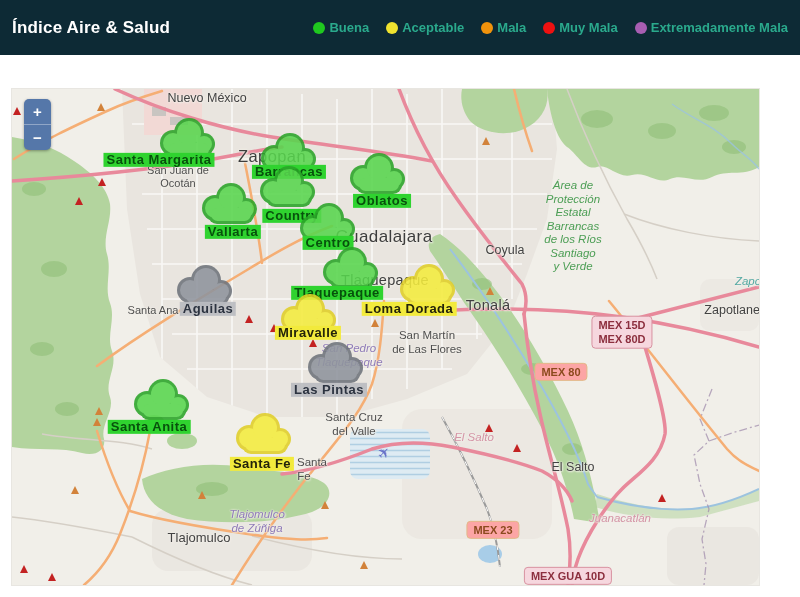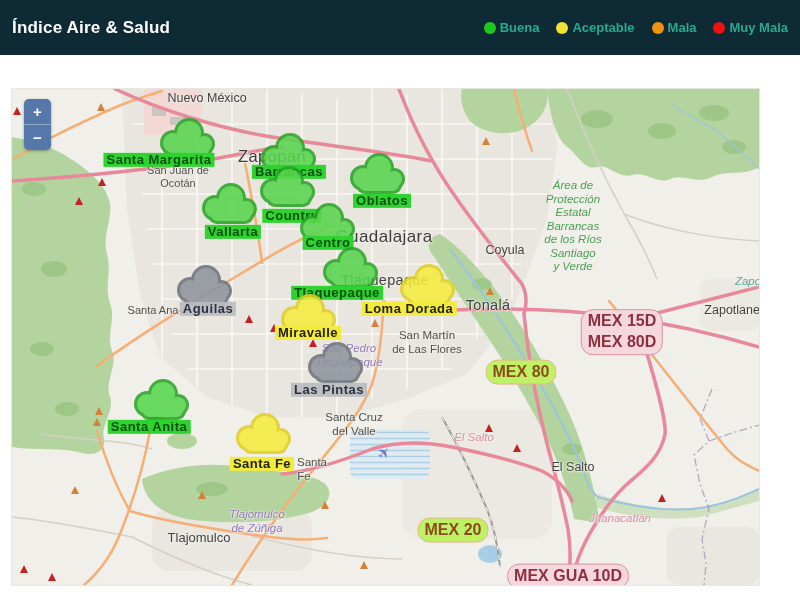--- a/index.html
+++ b/index.html
@@ -26,24 +26,24 @@
   .pl.town{font-size:12.5px;color:#424242;}
   .pl.small{font-size:11px;}
   .pl.purple{color:#8f7bb8;font-style:italic;}
   .pl.pink{color:#d494a6;font-style:italic;}
   .pl.greenlbl{color:#4c9e55;font-style:italic;}
   .pl.teal{color:#53a8a2;font-style:italic;}
   .plane{position:absolute;transform:translate(-50%,-50%) rotate(-45deg);color:#6a74c9;
     font-size:15px;z-index:2;}
   
   .shield{position:absolute;transform:translate(-50%,-50%);z-index:3;font-weight:bold;
-    font-size:16px;text-align:center;line-height:1.3;padding:1px 6px;border-radius:12px;
+    font-size:11px;text-align:center;line-height:1.3;padding:1px 6px;border-radius:4px;
     white-space:nowrap;}
   .shield.pinksh{background:#f6d7de;border:1.5px solid #d892a0;color:#8c2f3e;}
-  .shield.cream{background:#bef264;border:1.5px solid #e3b887;color:#8c4a1e;}
+  .shield.cream{background:#fca5a5;border:1.5px solid #e3b887;color:#8c4a1e;margin-left:40px;}
   
   .tri{position:absolute;width:0;height:0;transform:translate(-50%,-50%);z-index:1;
     border-left:4.5px solid transparent;border-right:4.5px solid transparent;
     border-bottom:8px solid #c32222;}
   .tri.orange{border-bottom-color:#d2823a;}
   
   .station{position:absolute;left:0;top:0;z-index:4;}
   .cloud{position:absolute;opacity:.88;}
   .st-label{position:absolute;transform:translate(-50%,-50%);font-weight:bold;font-size:13px;
     letter-spacing:.5px;padding:0 3px;white-space:nowrap;line-height:1.1;z-index:5;}
@@ -74,20 +74,24 @@
       <span class="dot dot-aceptable"></span>
       <span>Aceptable</span>
     </div>
     <div class="legend-item">
       <span class="dot dot-mala"></span>
       <span>Mala</span>
     </div>
     <div class="legend-item">
       <span class="dot dot-muymala"></span>
       <span>Muy Mala</span>
+    </div>
+    <div class="legend-item">
+      <span class="dot dot-extremala"></span>
+      <span>Extremadamente Mala</span>
     </div>
   </div>
 </div>
 
 <div class="map">
 
   <svg class="base" width="747" height="496" viewBox="0 0 747 496">
     <defs>
       <pattern id="marsh" width="6" height="6" patternUnits="userSpaceOnUse">
         <rect width="6" height="6" fill="#dcebf4"></rect>
@@ -222,21 +226,21 @@
   <div class="plane" style="left:372px;top:364px">✈</div>
 
   <div class="shield pinksh" style="left:610px;top:243px">
     <div>MEX 15D</div>
     <div>MEX 80D</div>
   </div>
   <div class="shield cream" style="left:509px;top:283px">
     <div>MEX 80</div>
   </div>
   <div class="shield cream" style="left:441px;top:441px">
-    <div>MEX 20</div>
+    <div>MEX 23</div>
   </div>
   <div class="shield pinksh" style="left:556px;top:487px">
     <div>MEX GUA 10D</div>
   </div>
 
   <div class="tri" style="left:5px;top:22px"></div>
   <div class="tri" style="left:90px;top:93px"></div>
   <div class="tri" style="left:67px;top:112px"></div>
   <div class="tri" style="left:237px;top:230px"></div>
   <div class="tri" style="left:262px;top:239px"></div>

